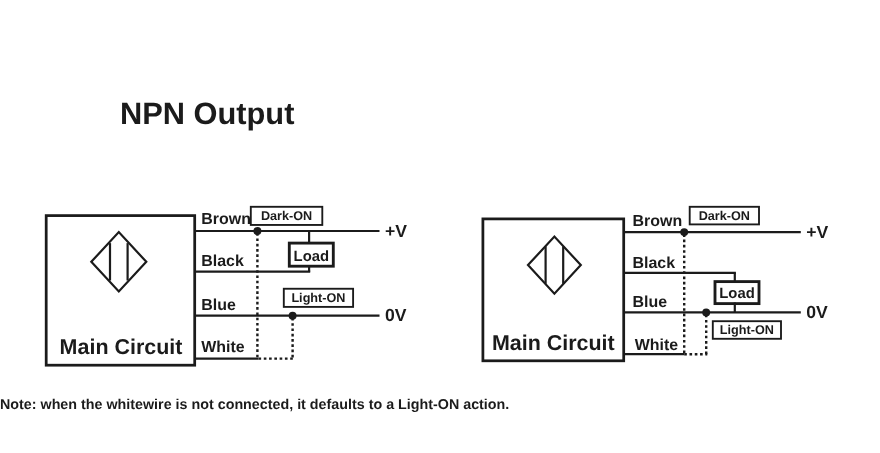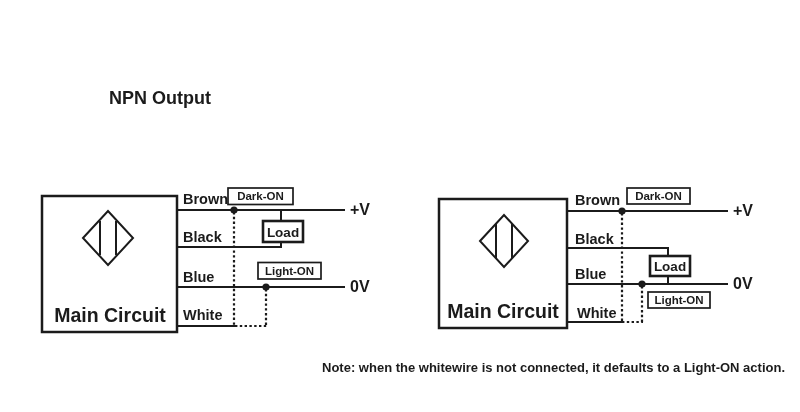--- a/index.html
+++ b/index.html
@@ -7,33 +7,33 @@
   body { background: #fff; font-family: "Liberation Sans", sans-serif; }
   .canvas {
     position: relative;
     width: 800px;
     height: 412px;
     background: var(--bg);
     overflow: hidden;
   }
   .diagram-title {
     position: absolute;
-    font-size: 18px;
+    font-size: 28px;
     font-weight: bold;
     color: var(--ink);
     letter-spacing: 0px;
     white-space: nowrap;
   }
   .title-npn { left: 109px; top: 88px; }
   .title-pnp { left: 496px; top: 92px; }
   .note {
     position: absolute;
     left: 0; top: 360px;
     width: 785px;
-    text-align: right;
+    text-align: left;
     font-size: 13px;
     font-weight: bold;
     color: var(--ink);
   }
   svg.schematic { position: absolute; left: 0; top: 0; }
   .wire { stroke: var(--ink); stroke-width: 2; fill: none; }
   .dotted { stroke: var(--ink); stroke-width: 2.2; fill: none; stroke-dasharray: 2.4 2.4; }
   .main-box { fill: none; stroke: var(--ink); stroke-width: 2.5; }
   .load-box { fill: #fff; stroke: var(--ink); stroke-width: 2.6; }
   .tag-box { fill: #fff; stroke: var(--ink); stroke-width: 1.7; }

